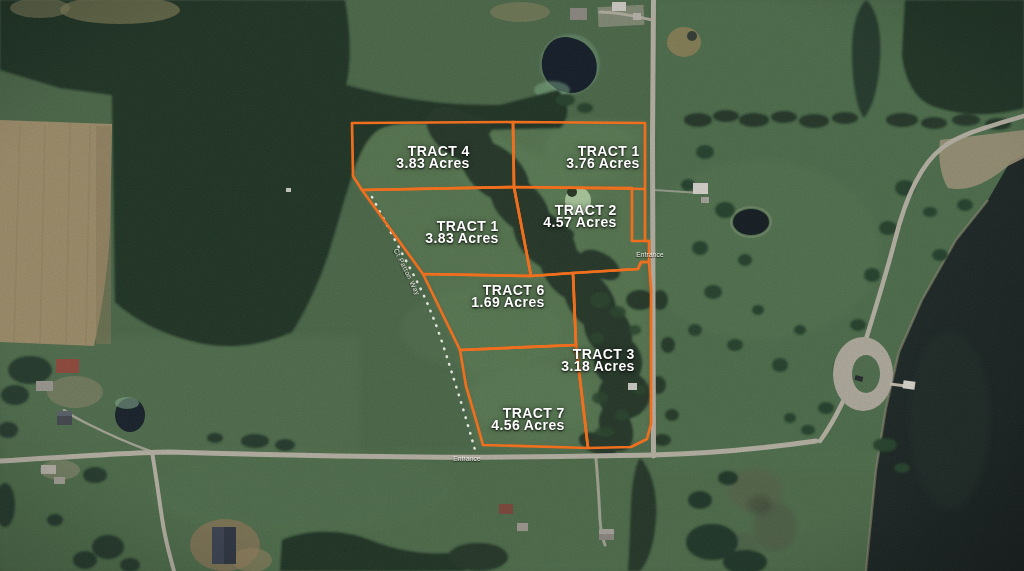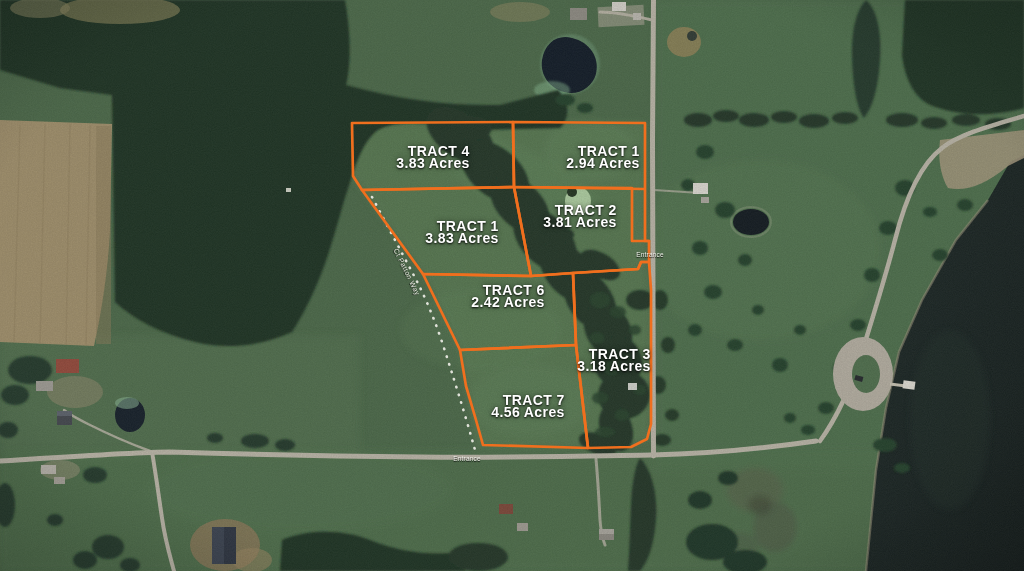--- a/index.html
+++ b/index.html
@@ -292,43 +292,43 @@
     <polygon points="423,274 531,276 573,273 576,345 460,350"></polygon>
     <polygon points="460,350 576,345 588,448 483,445 476,420 466,386"></polygon>
     <polyline points="645,190 645,241 649,241"></polyline>
   </g>
 </svg>
 
 <div class="label-layer">
 
   <div class="tract-label" style="left:603px;top:157px;">
     <span>TRACT 1</span>
-    <span>2.94 Acres</span>
+    <span>3.76 Acres</span>
   </div>
   <div class="tract-label" style="left:580px;top:216px;">
     <span>TRACT 2</span>
-    <span>3.81 Acres</span>
-  </div>
-  <div class="tract-label" style="left:614px;top:360px;">
+    <span>4.57 Acres</span>
+  </div>
+  <div class="tract-label" style="left:598px;top:360px;">
     <span>TRACT 3</span>
     <span>3.18 Acres</span>
   </div>
   <div class="tract-label" style="left:433px;top:157px;">
     <span>TRACT 4</span>
     <span>3.83 Acres</span>
   </div>
   <div class="tract-label" style="left:462px;top:232px;">
     <span>TRACT 1</span>
     <span>3.83 Acres</span>
   </div>
   <div class="tract-label" style="left:508px;top:296px;">
     <span>TRACT 6</span>
-    <span>2.42 Acres</span>
-  </div>
-  <div class="tract-label" style="left:528px;top:406px;">
+    <span>1.69 Acres</span>
+  </div>
+  <div class="tract-label" style="left:528px;top:419px;">
     <span>TRACT 7</span>
     <span>4.56 Acres</span>
   </div>
 
   <div class="tiny-label" style="left:650px;top:254px;">Entrance</div>
   <div class="tiny-label" style="left:467px;top:458px;">Entrance</div>
   <div class="road-label" style="left:407px;top:272px;">Ct Patton Way</div>
 </div>
 
 </div>

